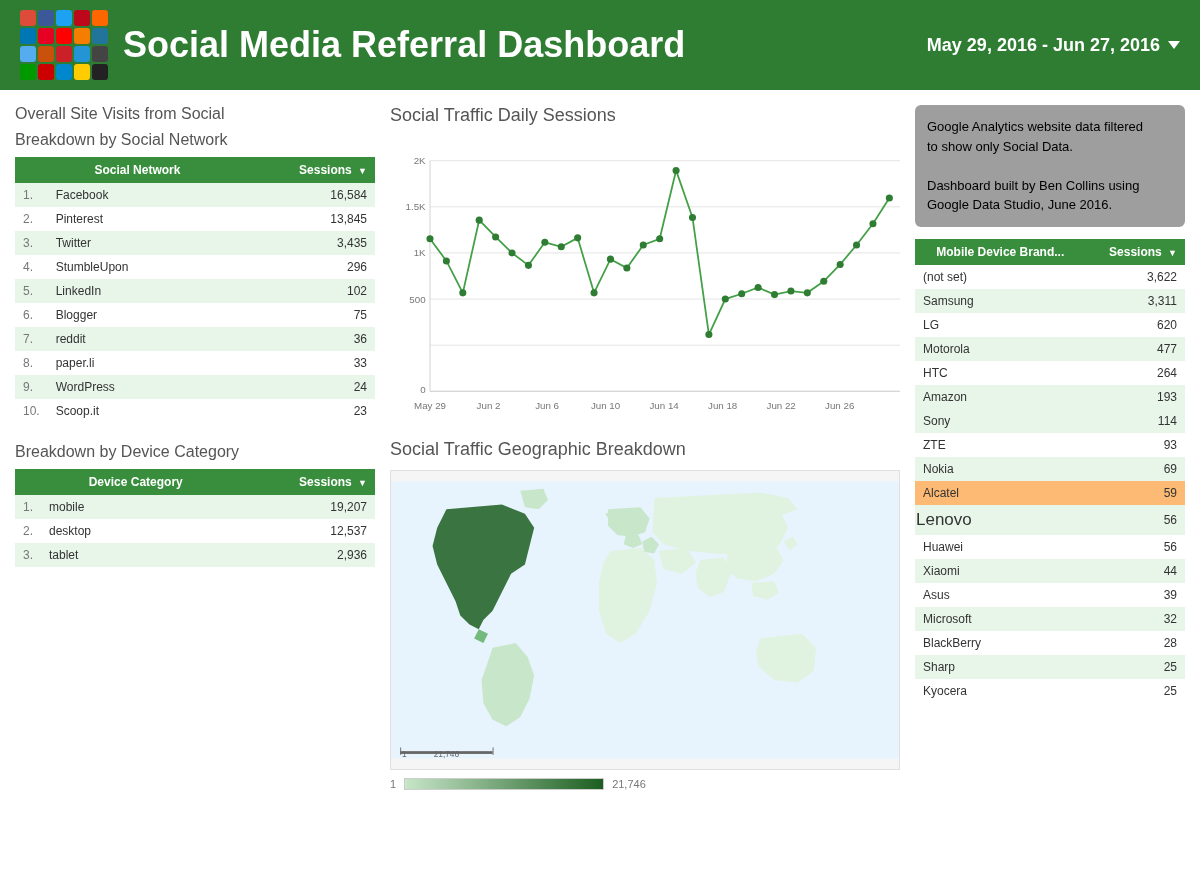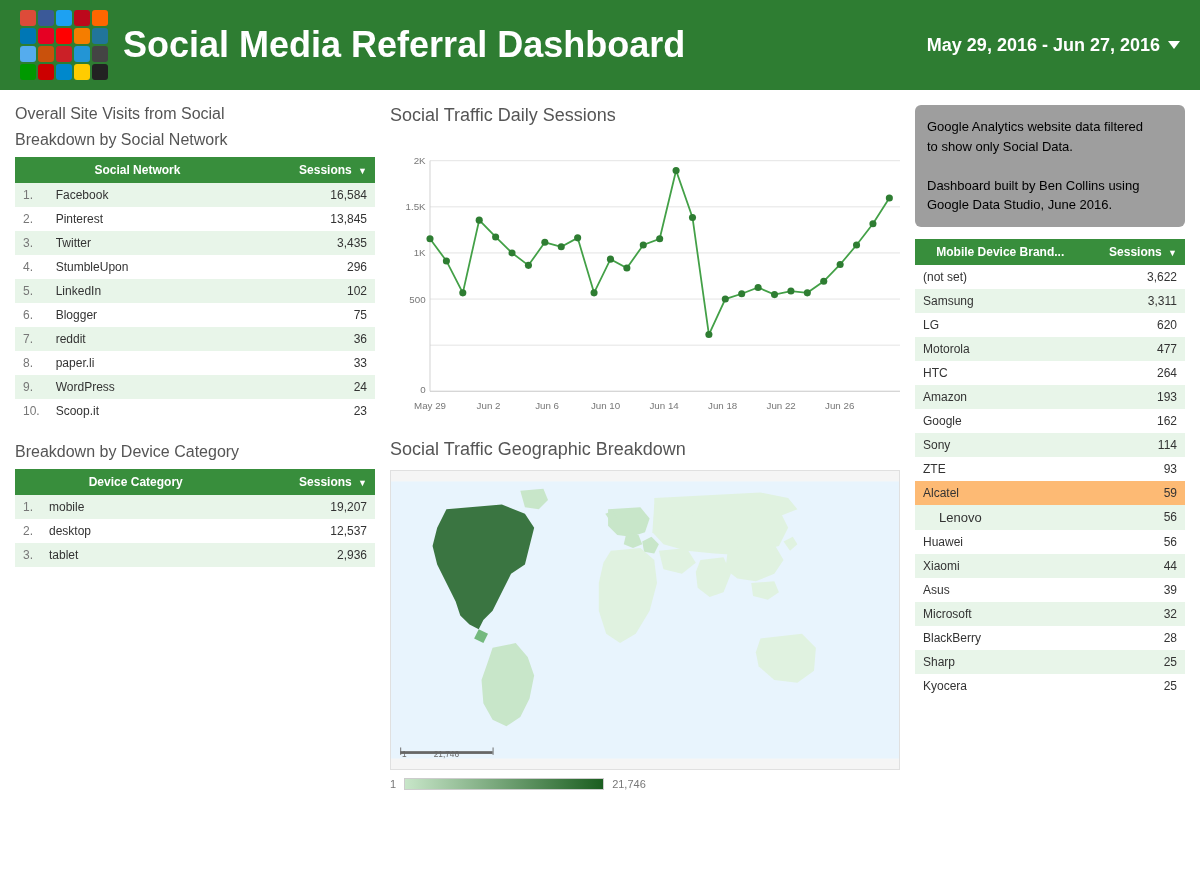--- a/index.html
+++ b/index.html
@@ -526,38 +526,38 @@
       <td style="padding:5px 8px;font-size:12px;text-align:right;">477</td>
     </tr>
           <tr style="background: rgb(255, 255, 255);">
       <td style="padding:5px 8px;font-size:12px;">HTC</td>
       <td style="padding:5px 8px;font-size:12px;text-align:right;">264</td>
     </tr>
           <tr style="background: rgb(232, 245, 233);">
       <td style="padding:5px 8px;font-size:12px;">Amazon</td>
       <td style="padding:5px 8px;font-size:12px;text-align:right;">193</td>
     </tr>
-          <tr style="background: rgb(255, 255, 255);">
-      <td style="padding:5px 8px;font-size:12px;">Google</td>
-      <td style="padding:5px 8px;font-size:12px;text-align:right;">162</td>
-    </tr>
           <tr style="background: rgb(232, 245, 233);">
       <td style="padding:5px 8px;font-size:12px;">Sony</td>
       <td style="padding:5px 8px;font-size:12px;text-align:right;">114</td>
     </tr>
           <tr style="background: rgb(255, 255, 255);">
       <td style="padding:5px 8px;font-size:12px;">ZTE</td>
       <td style="padding:5px 8px;font-size:12px;text-align:right;">93</td>
+    </tr>
+          <tr style="background: rgb(232, 245, 233);">
+      <td style="padding:5px 8px;font-size:12px;">Nokia</td>
+      <td style="padding:5px 8px;font-size:12px;text-align:right;">69</td>
     </tr>
           <tr style="background: #fdba74;">
       <td style="padding:5px 8px;font-size:12px;">Alcatel</td>
       <td style="padding:5px 8px;font-size:12px;text-align:right;">59</td>
     </tr>
           <tr style="background: rgb(232, 245, 233);">
-      <td style="padding:5px 24px;font-size:13px;">Lenovo</td>
+      <td style="padding:5px 1px;font-size:17px;">Lenovo</td>
       <td style="padding:5px 8px;font-size:12px;text-align:right;">56</td>
     </tr>
           <tr style="background: rgb(255, 255, 255);">
       <td style="padding:5px 8px;font-size:12px;">Huawei</td>
       <td style="padding:5px 8px;font-size:12px;text-align:right;">56</td>
     </tr>
           <tr style="background: rgb(232, 245, 233);">
       <td style="padding:5px 8px;font-size:12px;">Xiaomi</td>
       <td style="padding:5px 8px;font-size:12px;text-align:right;">44</td>
     </tr>

